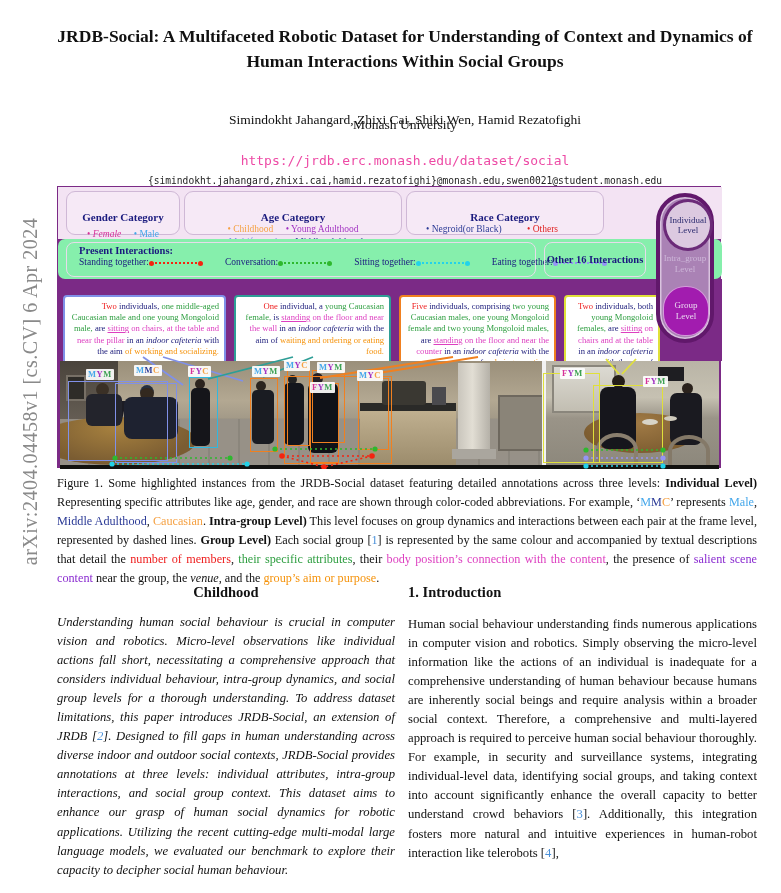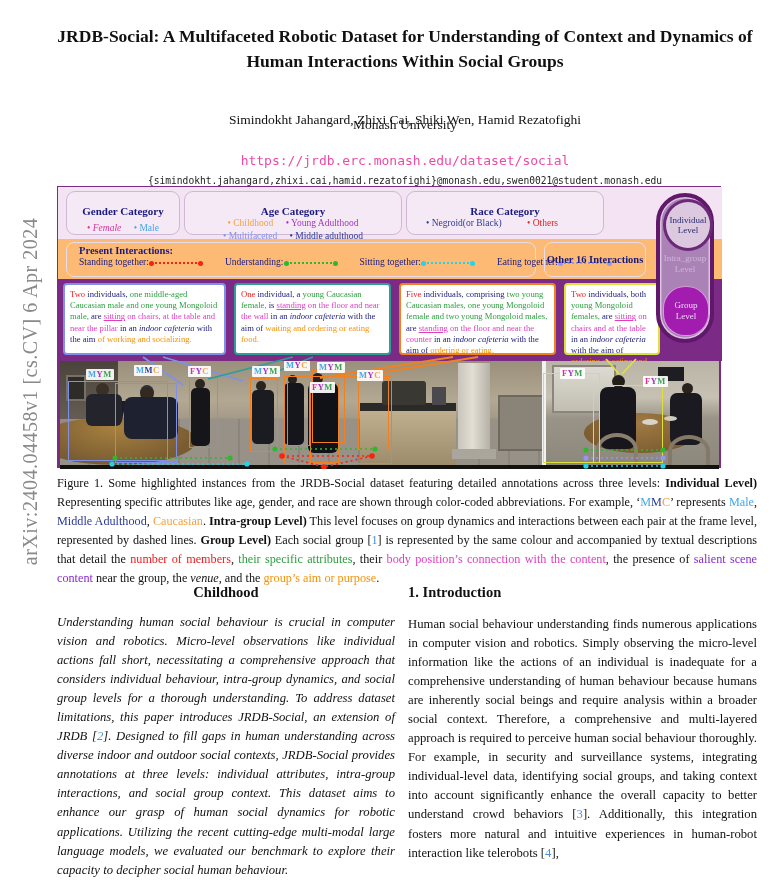--- a/index.html
+++ b/index.html
@@ -13,39 +13,39 @@
   .emails{position:absolute;top:139px;left:40px;width:730px;text-align:center;
           font-family:"DejaVu Sans Mono",monospace;font-size:9.6px;color:#222;margin-top:36px;}
   .urllink{position:absolute;top:153px;left:55px;width:700px;text-align:center;
            font-family:"DejaVu Sans Mono",monospace;font-size:13px;color:#ed4aa5;}
   .arxiv{position:absolute;left:-170px;top:380px;width:400px;text-align:center;
          transform:rotate(-90deg);font-size:20px;color:#8a8a8a;letter-spacing:0.5px;}
   
   .fig{position:absolute;left:57px;top:186px;width:664px;height:282px;border:1.5px solid #7b2a86;
        box-sizing:border-box;background:#7b2a86;}
   .fig-row1{position:absolute;left:0;top:0;width:664px;height:52px;background:#f3e3f3;}
-  .fig-row2{position:absolute;left:0;top:52px;width:664px;height:40px;background:#fdba74;}
+  .fig-row2{position:absolute;left:0;top:52px;width:664px;height:40px;background:#86efac;border-radius:7px;}
   .fig-row3{position:absolute;left:0;top:92px;width:664px;height:82px;background:#7b2a86;}
   .cat-box{position:absolute;top:4px;height:42px;border:1.2px solid #cfb8d6;border-radius:9px;
            background:#f6e9f6;}
-  .cat-head{text-align:center;font-weight:bold;color:#1a1a7e;font-size:11px;margin-top:13px;}
+  .cat-head{text-align:center;font-weight:bold;color:#1a1a7e;font-size:11px;margin-top:19px;}
   .cat-row{text-align:center;font-size:9.5px;line-height:1.35;}
   .cat-row span.item{margin:0 5px;white-space:nowrap;}
   .pi-box{position:absolute;left:8px;top:3px;width:468px;height:33px;border:1.5px solid #e6dcea;
           border-radius:8px;}
   .pi-head{font-weight:bold;color:#1a1a7e;font-size:10.5px;margin:2px 0 1px 12px;}
   .pi-items{display:flex;font-size:9.5px;color:#1a1a7e;margin-left:12px;}
   .pi-item{display:flex;align-items:center;margin-right:22px;white-space:nowrap;}
   .dotline{display:inline-block;width:42px;border-top:2px dotted;margin:0 1px;position:relative;top:1px;}
   .dot{display:inline-block;width:5px;height:5px;border-radius:50%;position:relative;top:1px;}
   .other-box{position:absolute;left:486px;top:3px;width:100px;height:33px;border:1.5px solid #e6dcea;
              border-radius:8px;display:flex;align-items:center;justify-content:center;
              font-weight:bold;color:#1a1a7e;font-size:10.5px;text-align:center;}
-  .desc{position:absolute;top:4px;background:#ffffff;border-radius:4px;font-size:8.6px;
-        line-height:1.3;text-align:left;padding:4px 5px;box-sizing:border-box;height:72px;}
+  .desc{position:absolute;top:16px;background:#ffffff;border-radius:4px;font-size:8.6px;
+        line-height:1.3;text-align:right;padding:4px 5px;box-sizing:border-box;height:72px;}
   .capsule{position:absolute;left:598px;top:6px;width:58px;height:150px;background:#aa82b5;
            border:4px solid #61186b;border-radius:34px;box-sizing:border-box;z-index:5;
            box-shadow:inset 0 0 0 1.5px #d9c3de;}
   .cap-circle{position:absolute;left:3px;top:2px;width:44px;height:46px;background:#dcc9e0;
               border:3px solid #6b2a78;border-radius:50%;display:flex;align-items:center;
               justify-content:center;text-align:center;font-size:9px;color:#2b2a6e;line-height:1.15;}
   .cap-intra{position:absolute;left:0;top:56px;width:100%;text-align:center;font-size:9px;
              color:#cdb6d8;line-height:1.2;}
   .cap-group{position:absolute;left:3px;bottom:3px;width:44px;height:48px;border:1px solid rgba(255,255,255,.55);
              border-radius:22px;display:flex;align-items:center;justify-content:center;text-align:center;
@@ -127,21 +127,21 @@
       <div class="pi-box">
         <div class="pi-head">Present Interactions:</div>
         <div class="pi-items">
           <span class="pi-item">
             <span>Standing together:</span>
             <span class="dot" style="background:#f52310;"></span>
             <span class="dotline" style="border-color:#f52310;"></span>
             <span class="dot" style="background:#f52310;"></span>
           </span>
           <span class="pi-item">
-            <span>Understanding:</span>
+            <span>Conversation:</span>
             <span class="dot" style="background:#2eb82e;"></span>
             <span class="dotline" style="border-color:#2eb82e;"></span>
             <span class="dot" style="background:#2eb82e;"></span>
           </span>
           <span class="pi-item">
             <span>Sitting together:</span>
             <span class="dot" style="background:#22d3ea;"></span>
             <span class="dotline" style="border-color:#22d3ea;"></span>
             <span class="dot" style="background:#22d3ea;"></span>
           </span>

